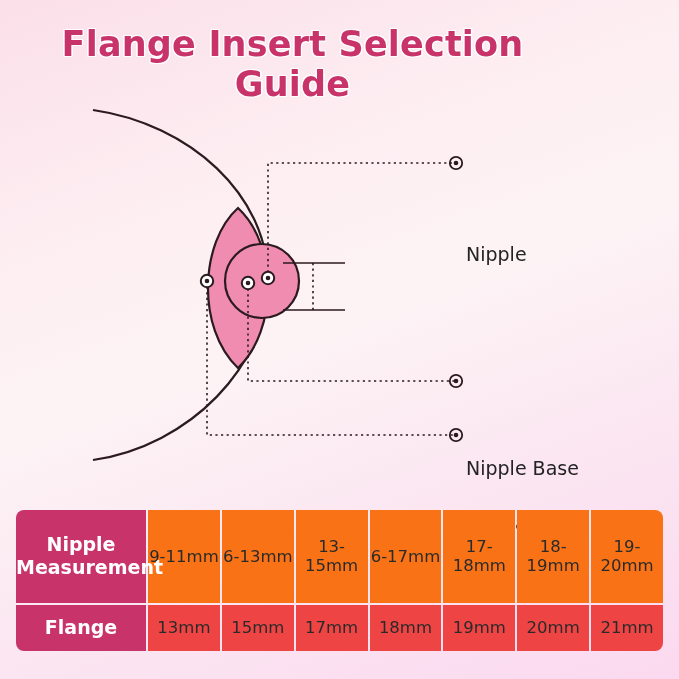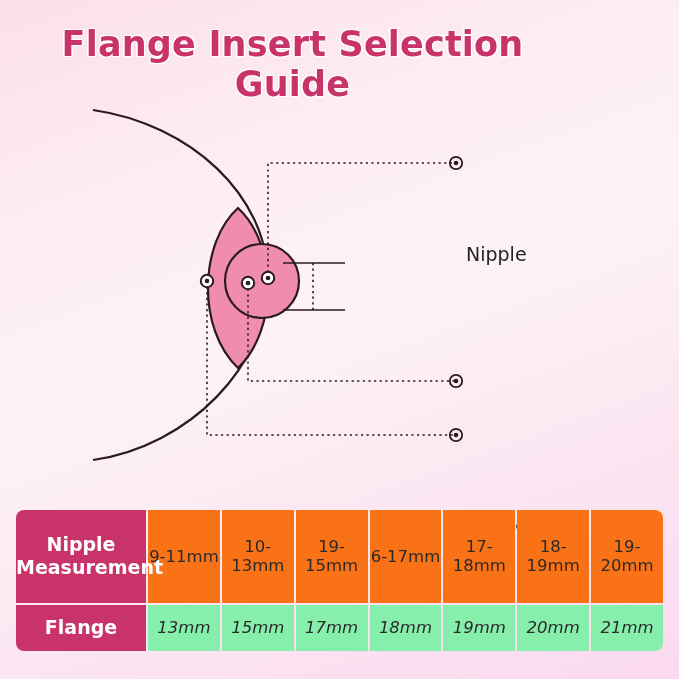--- a/index.html
+++ b/index.html
@@ -68,21 +68,21 @@
   th.rowhead {
     background:#c8336a;
     color:#ffffff;
     font-size:19px;
     font-weight:bold;
     text-align:center;
     line-height:23px;
     width:130px;
   }
   tr.r1 td { background:#f97316; }
-  tr.r2 td { background:#86efac;font-style:italic; }
+  tr.r2 td { background:#ef4444; }
   td {
     text-align:center;
     font-size:16.5px;
     color:#2a2a2a;
   }
   
   tr.r1 th.rowhead { border-top-left-radius:8px; }
   tr.r1 td:last-child { border-top-right-radius:8px; }
   tr.r2 th.rowhead { border-bottom-left-radius:8px;margin-top:28px; }
   tr.r2 td:last-child { border-bottom-right-radius:8px; }
@@ -133,35 +133,36 @@
       <circle cx="456" cy="291" r="6.2" fill="none" stroke="#2b1a1f" stroke-width="1.8"></circle>
       <circle cx="456" cy="291" r="2.3" fill="#2b1a1f"></circle>
     </g>
     <g>
       <circle cx="456" cy="345" r="6.2" fill="none" stroke="#2b1a1f" stroke-width="1.8"></circle>
       <circle cx="456" cy="345" r="2.3" fill="#2b1a1f"></circle>
     </g>
   </svg>
 
   <div class="lbl" id="lbl-nipple">Nipple</div>
+  <div class="lbl" id="lbl-nipple-base">Nipple Base</div>
   <div class="lbl" id="lbl-areola">Areola</div>
 
 </div>
 
 <div id="table-wrap">
   <table>
     <tbody>
         <tr class="r1">
       <th class="rowhead">
         <span>Nipple</span><br>
         <span>Measurement</span>
       </th>
       <td>9-11mm</td>
-      <td>10-13mm</td>
-      <td>19-15mm</td>
+      <td>6-13mm</td>
+      <td>13-15mm</td>
       <td>6-17mm</td>
       <td>17-18mm</td>
       <td>18-19mm</td>
       <td>19-20mm</td>
     </tr>
     <tr class="r2">
       <th class="rowhead">Flange</th>
       <td>13mm</td>
       <td>15mm</td>
       <td>17mm</td>

